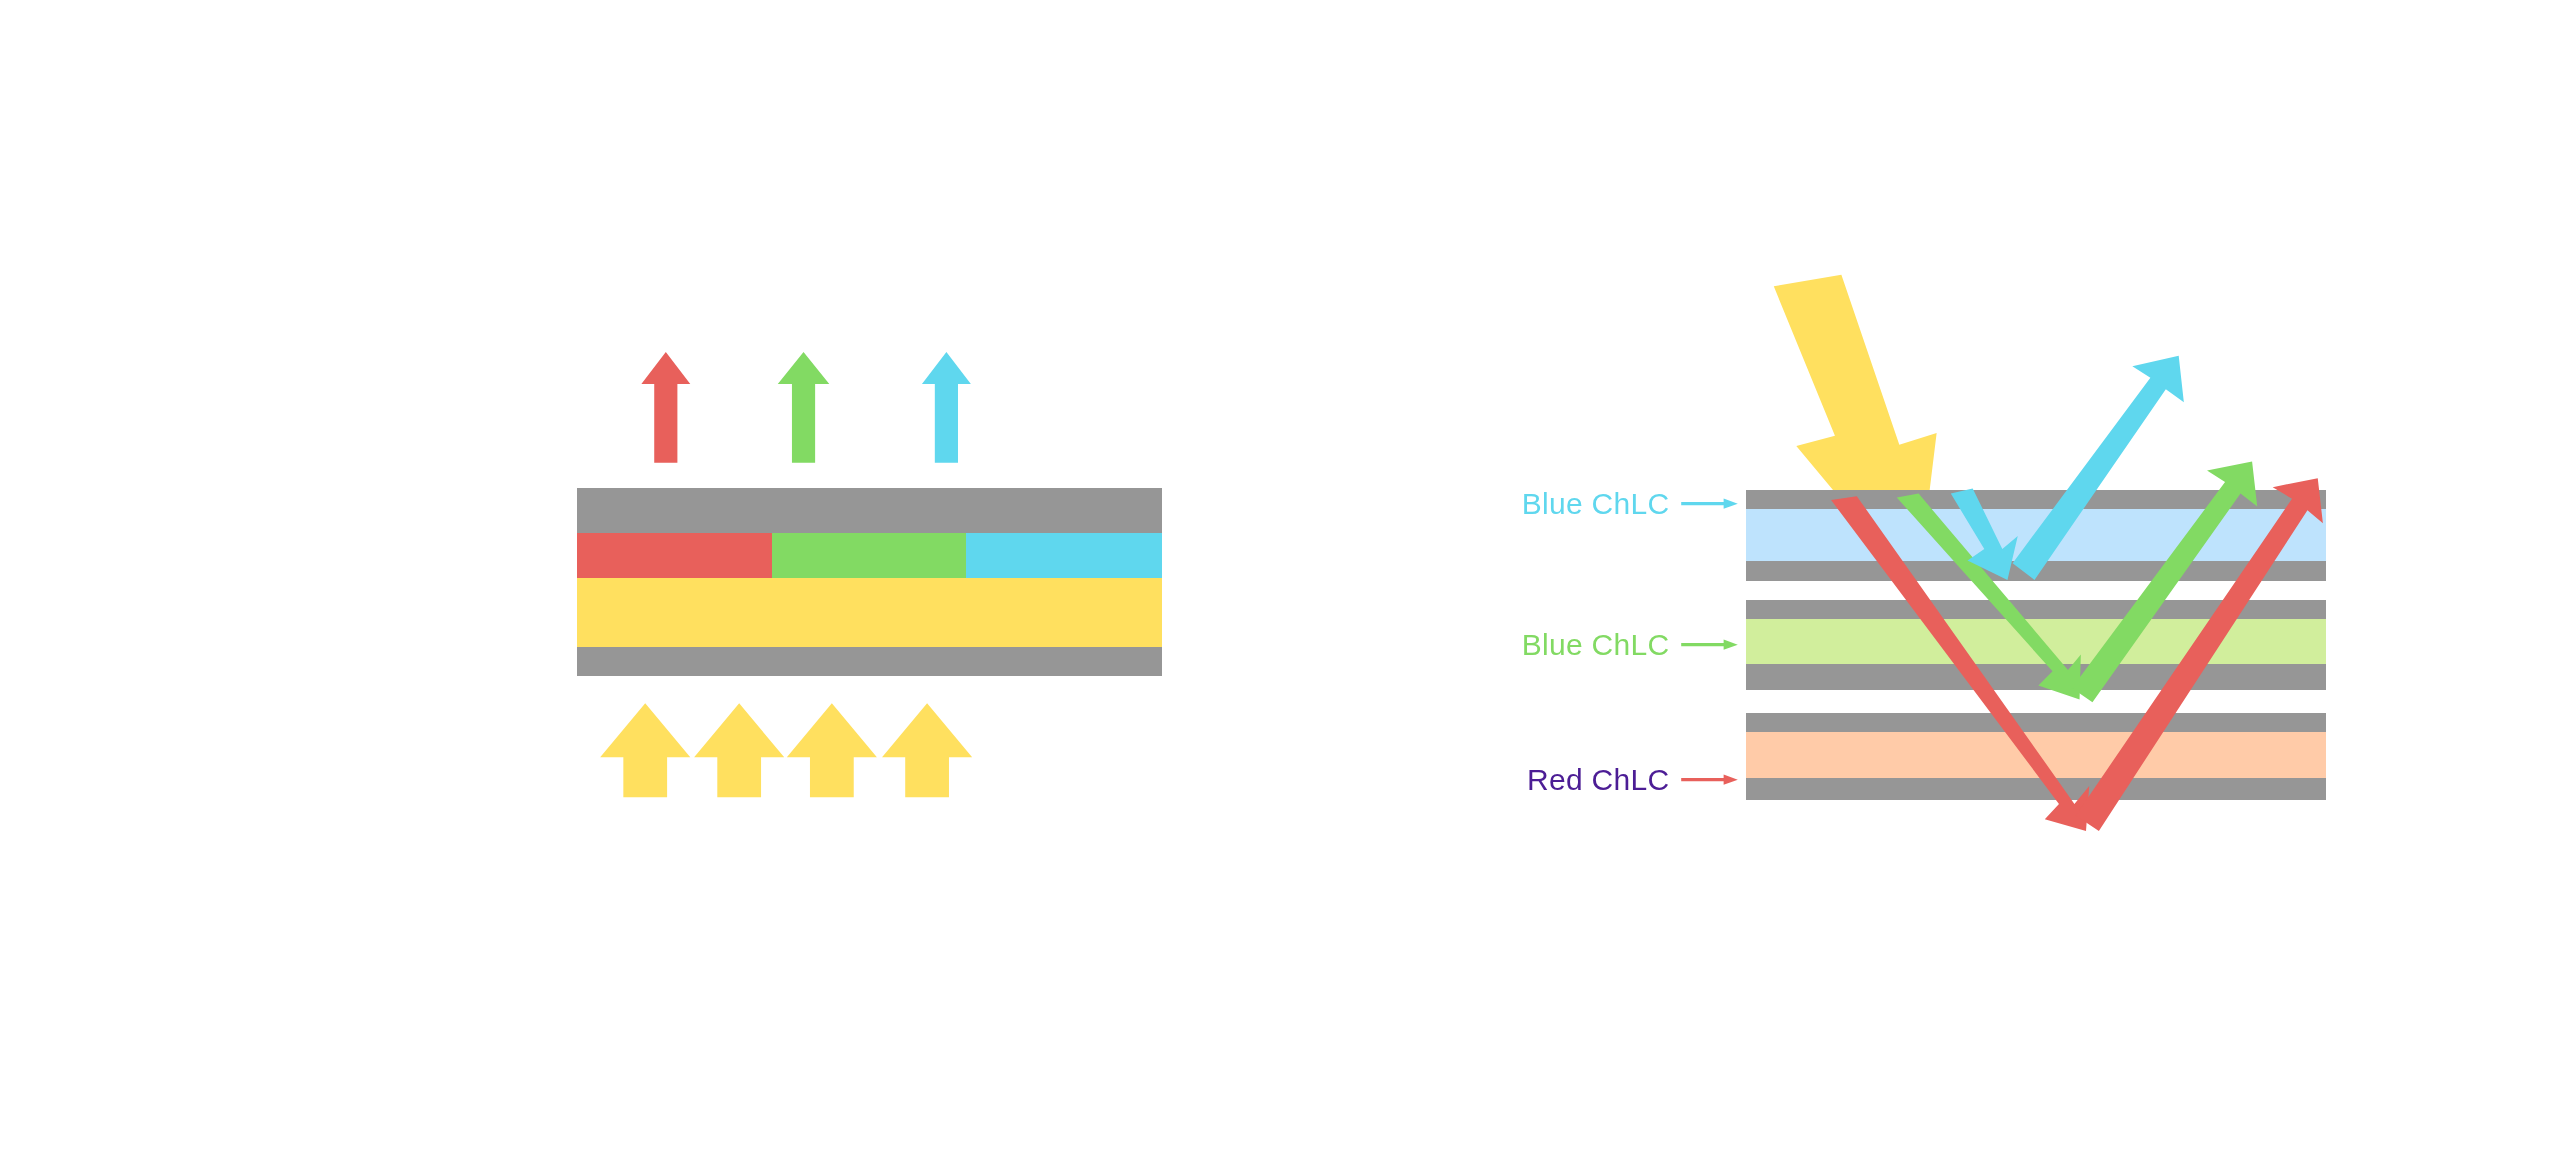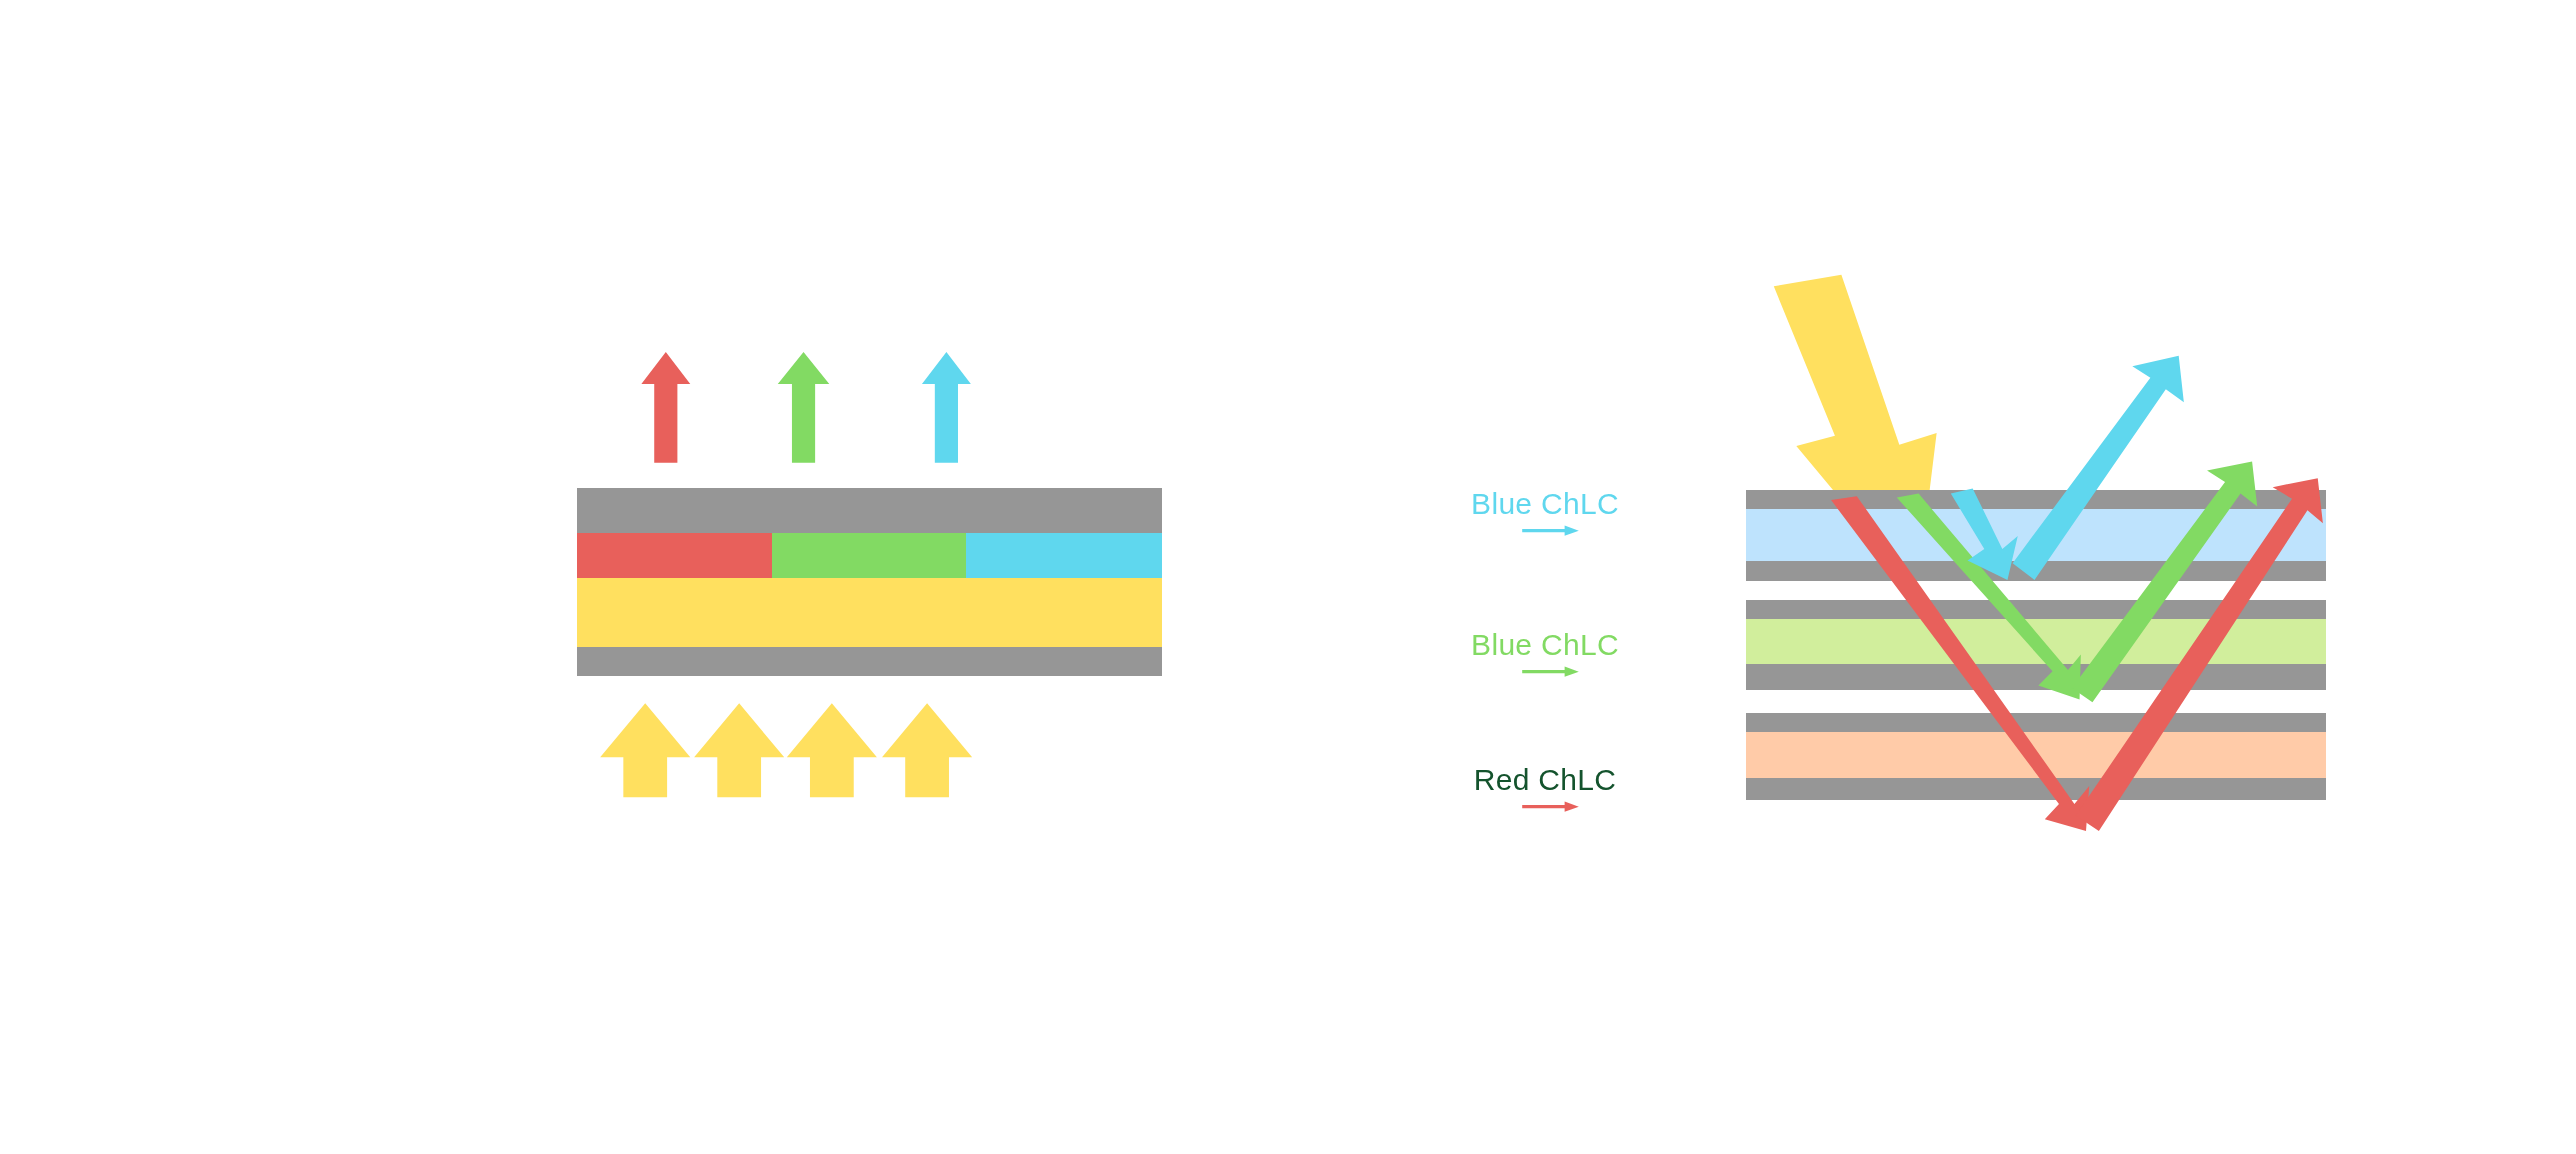--- a/index.html
+++ b/index.html
@@ -49,21 +49,20 @@
     position: absolute;
   }
   .label-row {
     position: absolute;
     display: flex;
     align-items: center;
     justify-content: flex-end;
     white-space: nowrap;
     font-size: 30px;
     letter-spacing: 0.3px;
-    flex-direction: column;
   }
   .label-text { font-size: 30px; }
   .label-arrow-svg { margin-left: 11.6px; }
   
   #panel-right {
     left: 1352px;
     top: 258px;
     width: 1056px;
     height: 618px;
   }
@@ -196,21 +195,21 @@
 
     <div class="label-row" style="left:0;top:370px;width:386px;">
       <span class="label-text" style="color:#82DA63;">Blue ChLC</span>
       <svg class="label-arrow-svg" width="57" height="19.3" viewBox="0 0 88 30">
         <line x1="0" y1="15" x2="70" y2="15" stroke="#82DA63" stroke-width="5"></line>
         <polygon points="88,15 66,7 66,23" fill="#82DA63"></polygon>
       </svg>
     </div>
 
     <div class="label-row" style="left:0;top:505px;width:386px;">
-      <span class="label-text" style="color:#14532d;text-align:center;">Red ChLC</span>
+      <span class="label-text" style="color:#4c1d95;text-align:center;">Red ChLC</span>
       <svg class="label-arrow-svg" width="57" height="19.3" viewBox="0 0 88 30">
         <line x1="0" y1="15" x2="70" y2="15" stroke="#E8605B" stroke-width="5"></line>
         <polygon points="88,15 66,7 66,23" fill="#E8605B"></polygon>
       </svg>
     </div>
 
   </div>
 </div>
 
 

